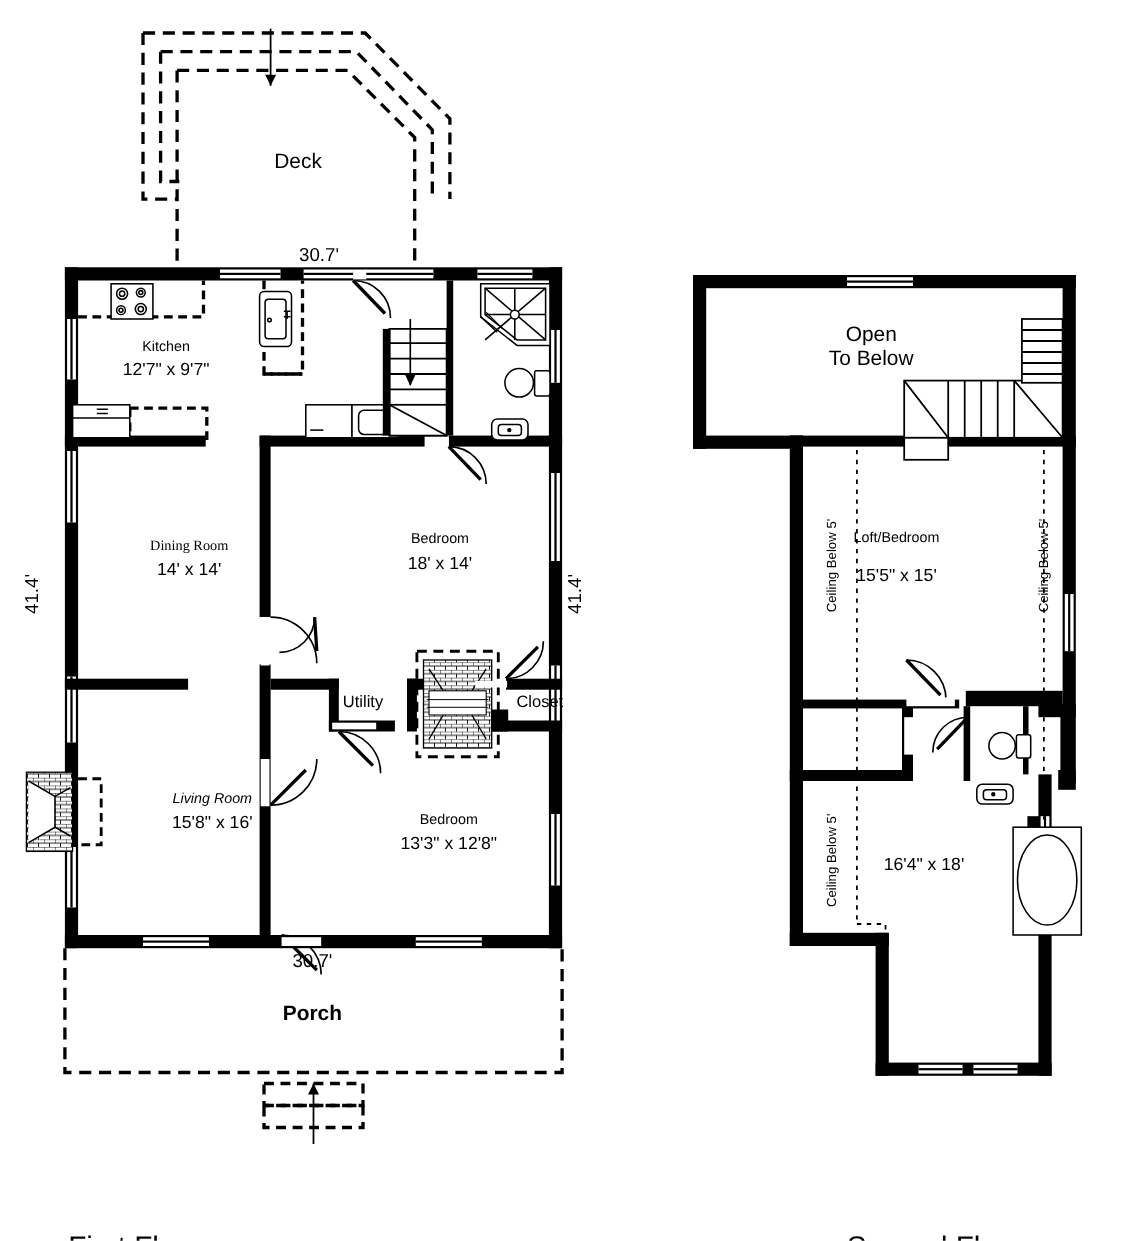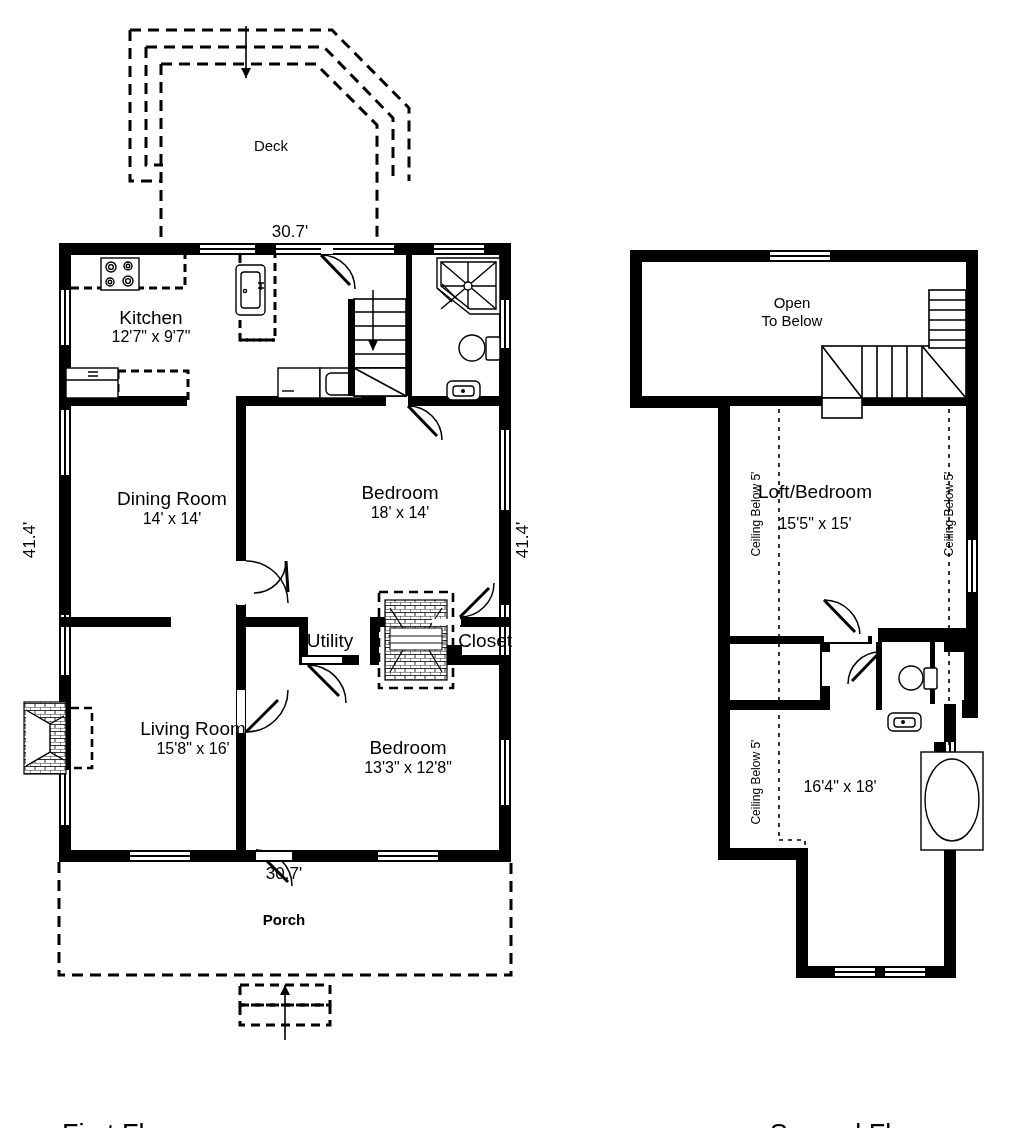--- a/index.html
+++ b/index.html
@@ -1,24 +1,24 @@
 <!DOCTYPE html>
 <html><head>
 <meta charset="utf-8">
 <style>
   html,body{margin:0;padding:0;background:#ffffff;}
   body{width:1026px;height:1128px;font-family:"Liberation Sans",sans-serif;color:#000;overflow:hidden;}
   #sheet{position:relative;width:1026px;height:1128px;background:#fff;}
   svg{display:block;position:absolute;top:0;left:0;}
   .lbl{position:absolute;text-align:center;white-space:pre;line-height:1.18;}
-  .room-name{font-size:19px;}
+  .room-name{font-size:13px;}
   .room-dim{font-size:16px;}
-  .small-room{font-size:19px;}
+  .small-room{font-size:15px;}
   .dimlbl{font-size:17px;}
-  .areaname{font-size:15px;text-align:center;}
+  .areaname{font-size:19px;text-align:center;}
   .floor-title{font-size:27px;line-height:1.28;text-align:left;}
   .rot90{transform:rotate(-90deg);}
   .tiny{font-size:12px;}
 </style>
 </head>
 <body>
 
 <div id="sheet">
 
   <svg width="1026" height="1128" viewBox="0 0 1026 1128">
@@ -348,24 +348,24 @@
   <div class="lbl dimlbl" style="left:224px;top:864px;width:120px;">30.7'</div>
   <div class="lbl dimlbl rot90" style="left:-10px;top:530px;width:80px;">41.4'</div>
   <div class="lbl dimlbl rot90" style="left:483px;top:530px;width:80px;">41.4'</div>
 
   <div class="lbl areaname" style="left:206px;top:137px;width:130px;">Deck</div>
   <div class="lbl areaname" style="left:219px;top:911px;width:130px;font-weight:bold;">Porch</div>
 
   <div class="lbl room-name" style="left:76px;top:307px;width:150px;">Kitchen</div>
   <div class="lbl room-dim" style="left:76px;top:328px;width:150px;">12'7" x 9'7"</div>
 
-  <div class="lbl room-name" style="left:82px;top:488px;width:180px;">Dining Room</div>
+  <div class="lbl room-name" style="left:82px;top:488px;width:180px;font-family:Liberation Serif, serif;">Dining Room</div>
   <div class="lbl room-dim" style="left:82px;top:510px;width:180px;">14' x 14'</div>
 
-  <div class="lbl room-name" style="left:103px;top:718px;width:180px;">Living Room</div>
+  <div class="lbl room-name" style="left:103px;top:718px;width:180px;font-style:italic;">Living Room</div>
   <div class="lbl room-dim" style="left:103px;top:740px;width:180px;">15'8" x 16'</div>
 
   <div class="lbl room-name" style="left:320px;top:482px;width:160px;">Bedroom</div>
   <div class="lbl room-dim" style="left:320px;top:504px;width:160px;">18' x 14'</div>
 
   <div class="lbl room-name" style="left:328px;top:737px;width:160px;">Bedroom</div>
   <div class="lbl room-dim" style="left:328px;top:759px;width:160px;">13'3" x 12'8"</div>
 
   <div class="lbl small-room" style="left:297px;top:630px;width:66px;">Utility</div>
   <div class="lbl small-room" style="left:446px;top:630px;width:66px;text-align:right;">Closet</div>

